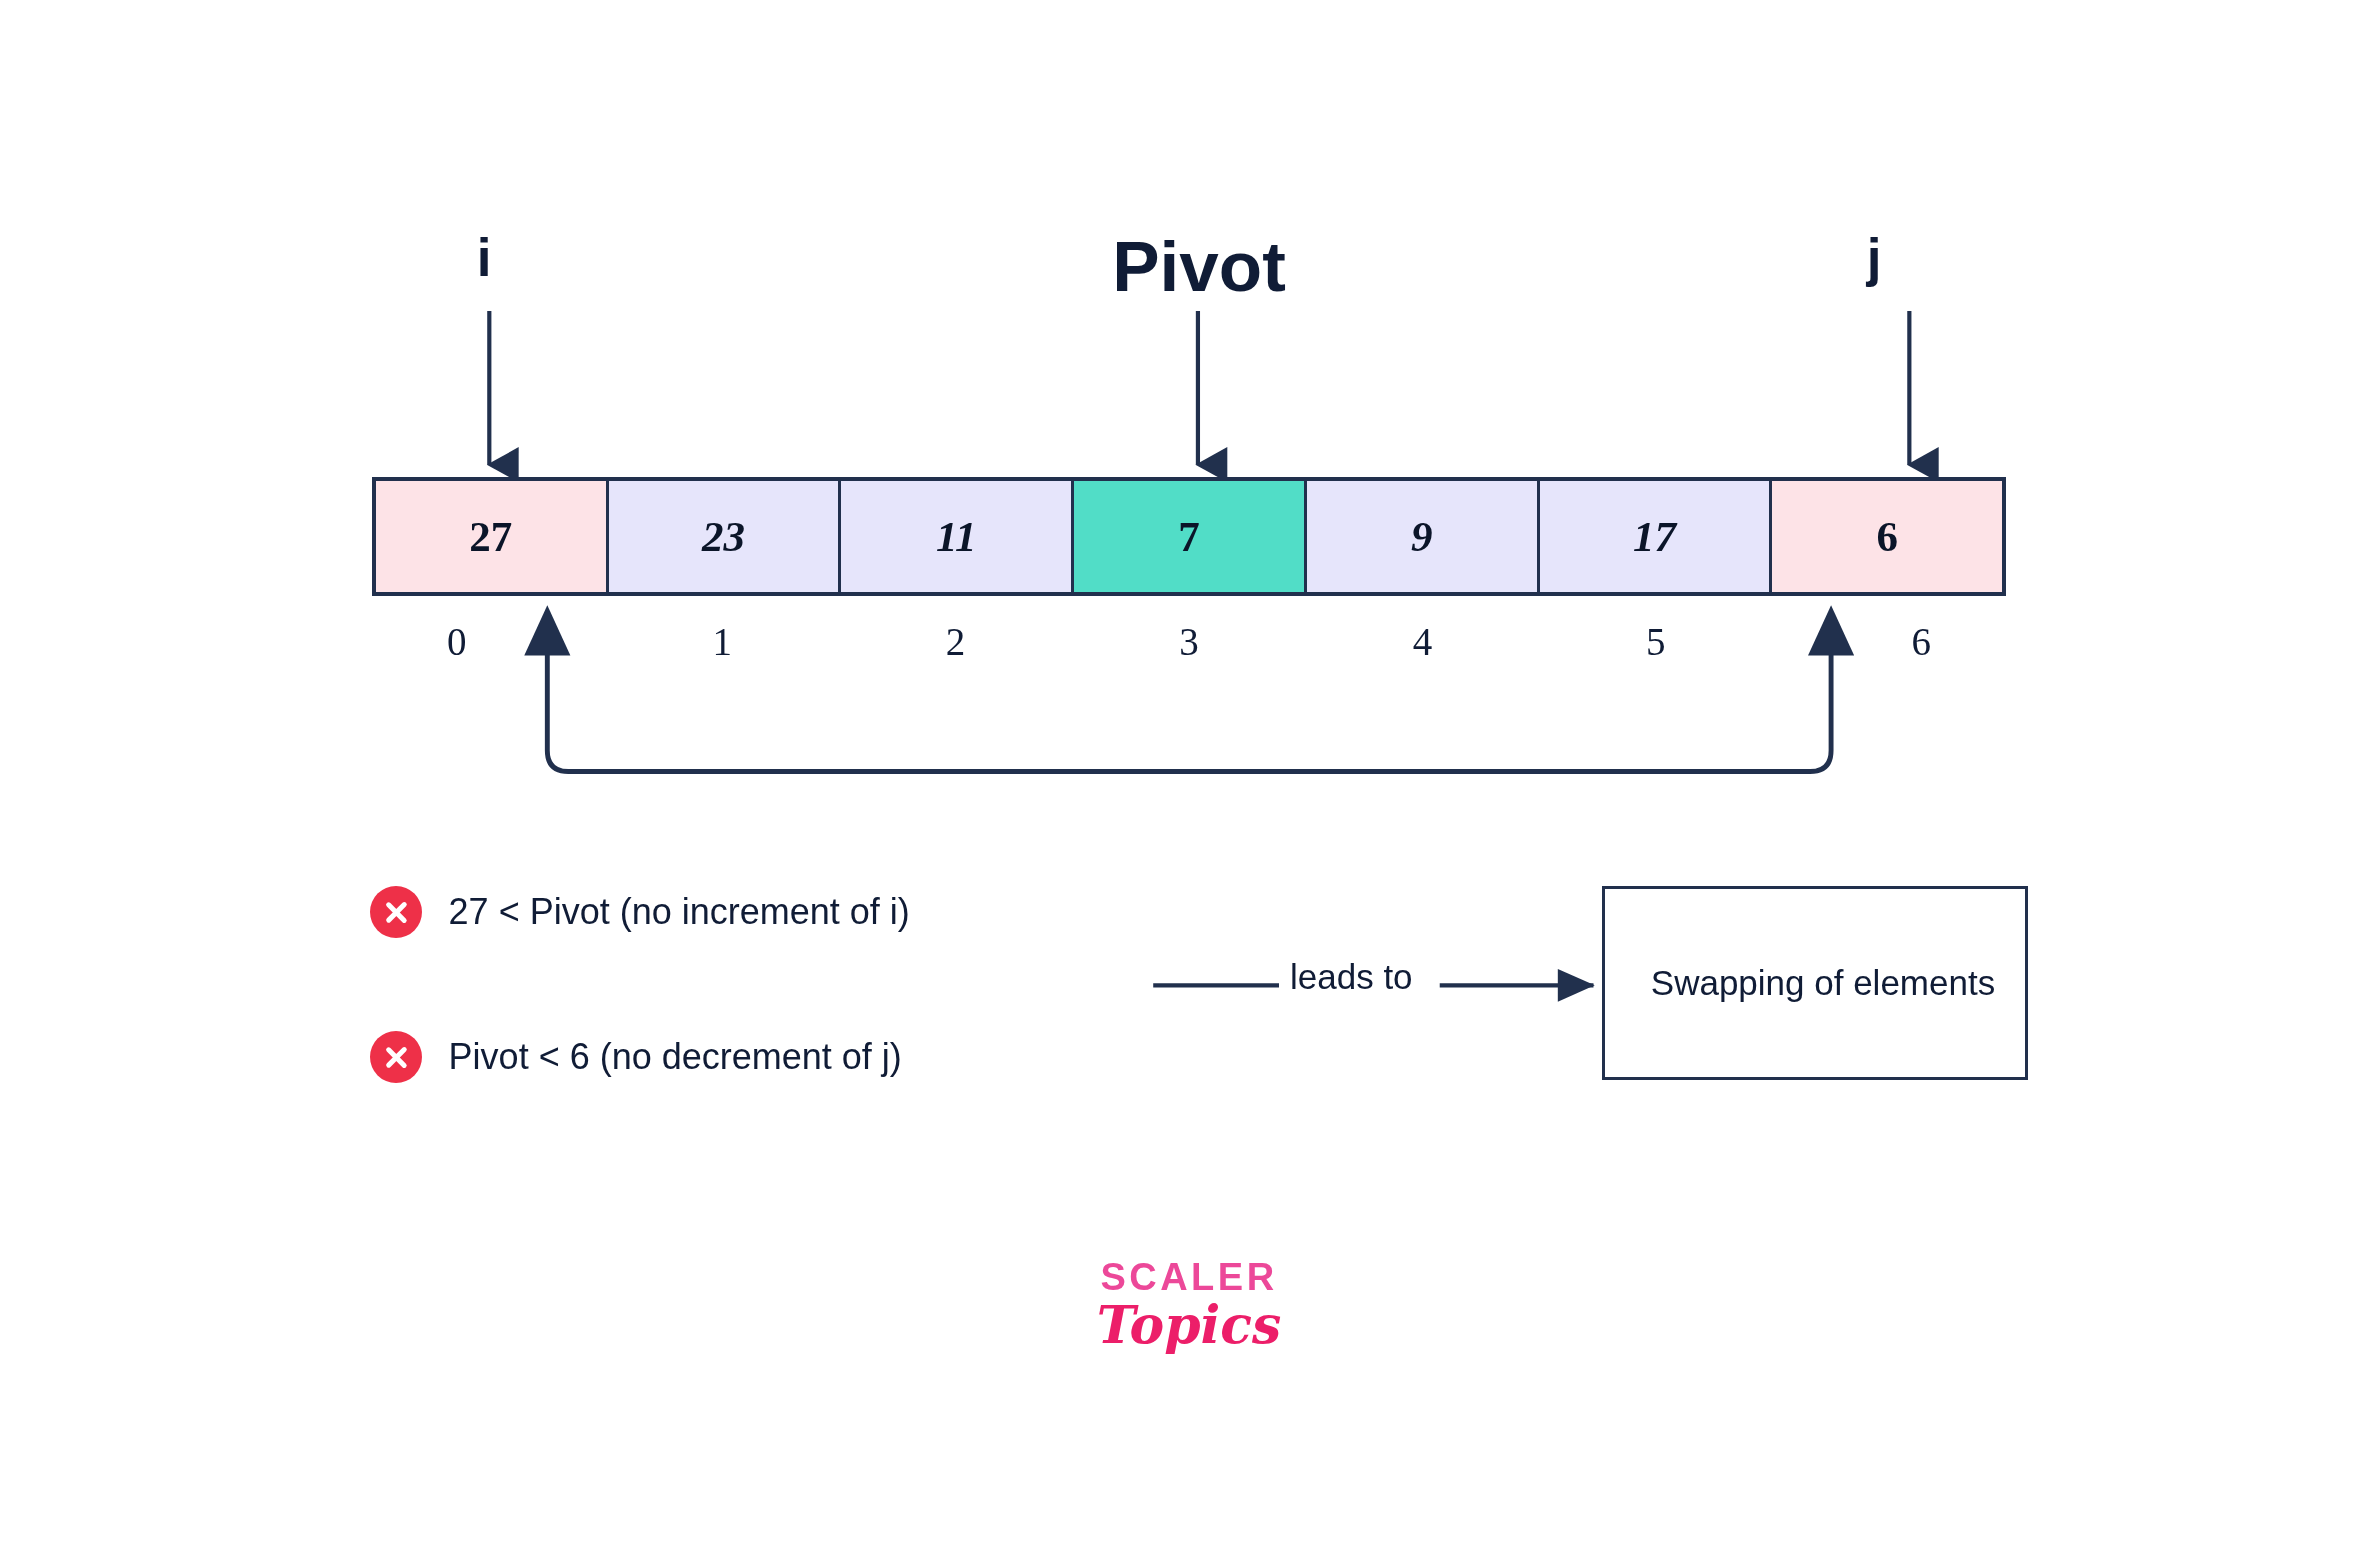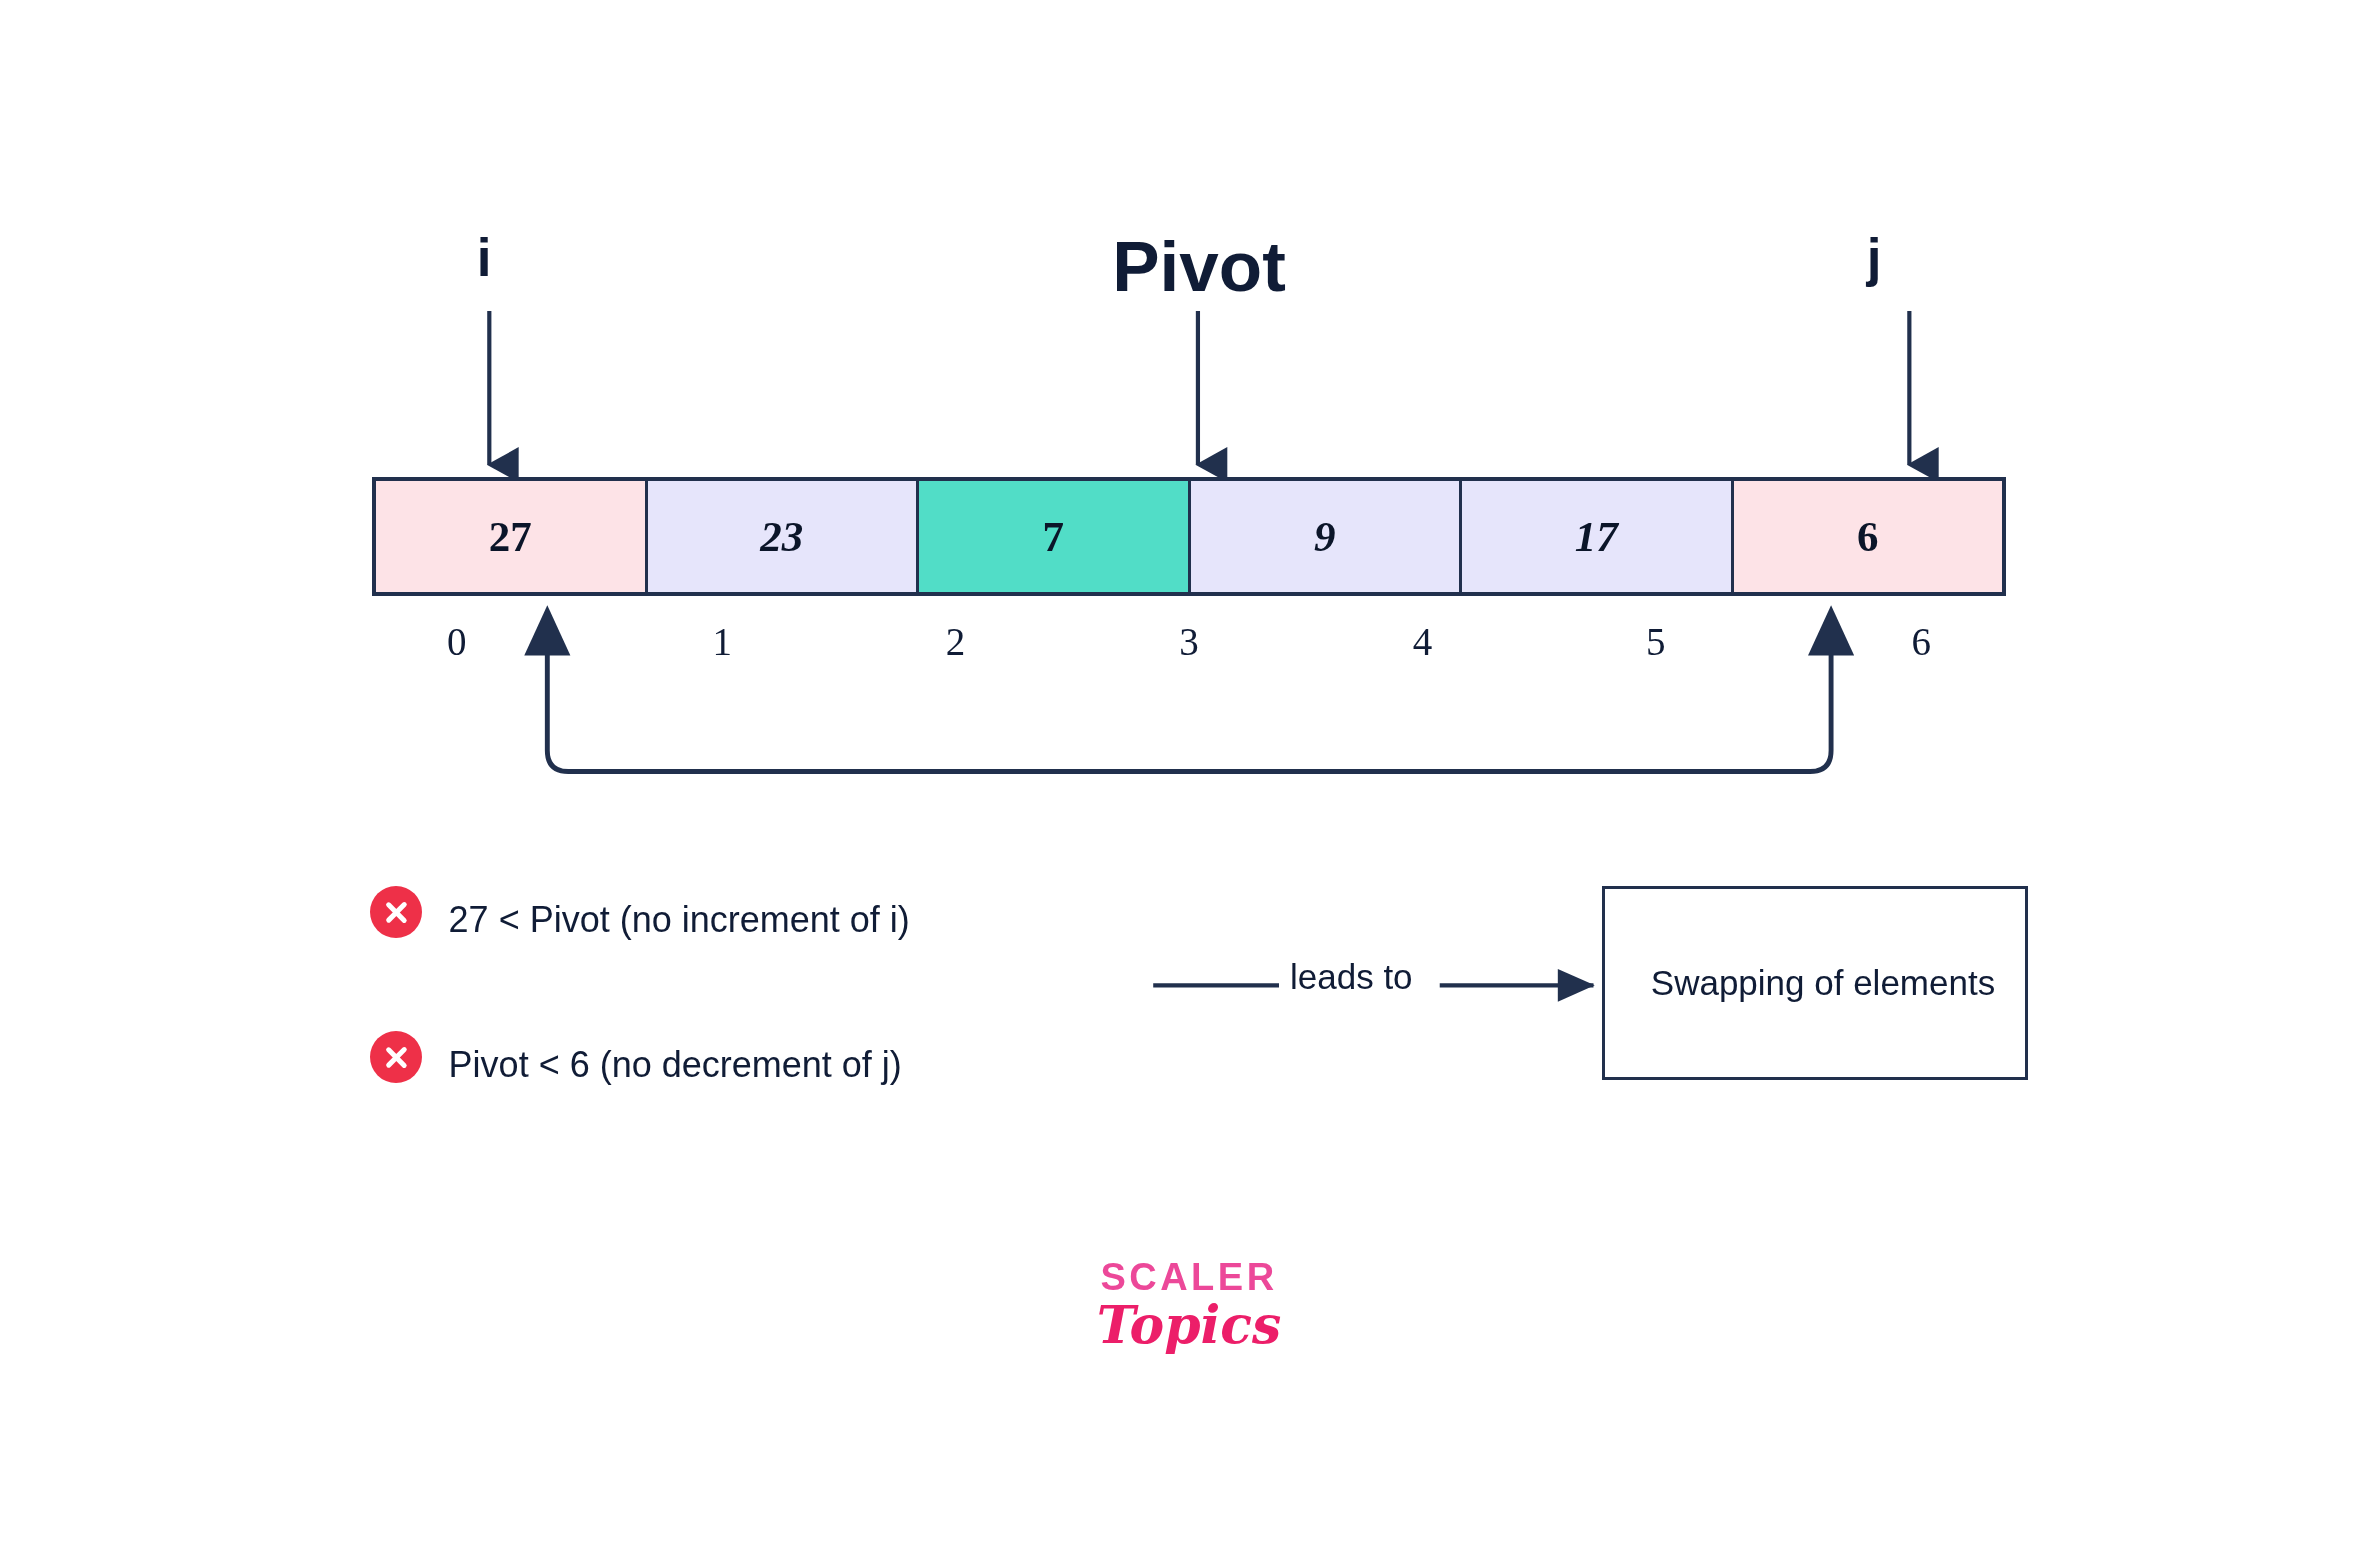--- a/index.html
+++ b/index.html
@@ -80,21 +80,21 @@
     font-family: "Liberation Serif", serif;
     line-height: 1;
   }
   .idx.shift-left  { transform: translateX(-32px); }
   .idx.shift-right { transform: translateX(32px); }
 
   
   .stmt {
     position: absolute;
     display: flex;
-    align-items: flex-end;
+    align-items: center;
     gap: 26.6px;
   }
   #stmt-1 { left: 370px; top: 886px; }
   #stmt-2 { left: 370px; top: 1031px; }
   .xicon {
     width: 52px;
     height: 52px;
     border-radius: 50%;
     background: #ee3048;
     position: relative;
@@ -234,20 +234,23 @@
     </g>
   </svg>
 
   <div id="array">
     <div class="cell pink">
         <span>27</span>
       </div>
     <div class="cell lilac">
         <span>23</span>
       </div>
+    <div class="cell lilac">
+        <span>11</span>
+      </div>
     <div class="cell teal">
         <span>7</span>
       </div>
     <div class="cell lilac">
         <span>9</span>
       </div>
     <div class="cell lilac">
         <span>17</span>
       </div>
     <div class="cell pink">

